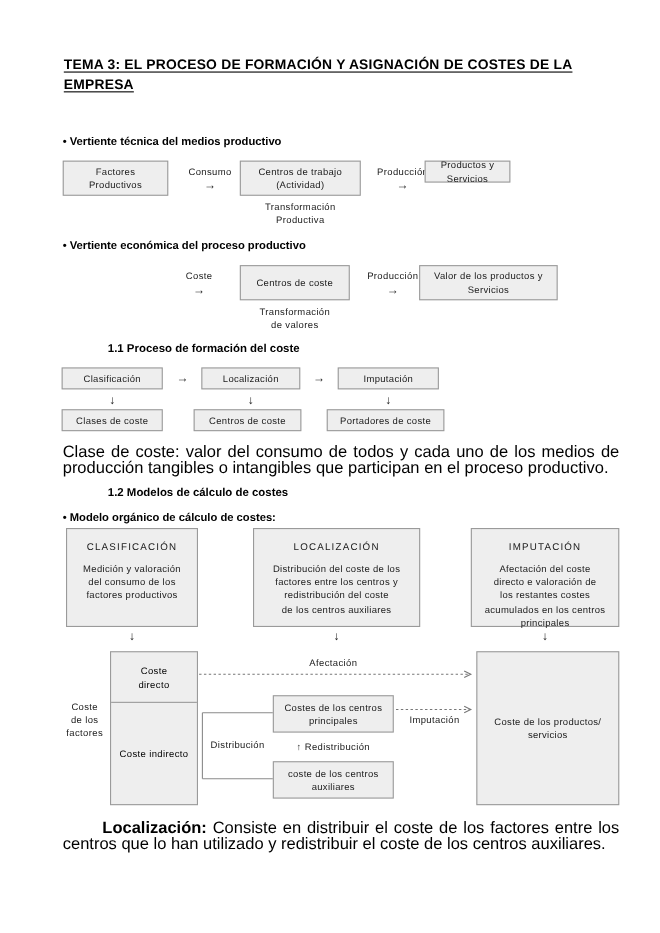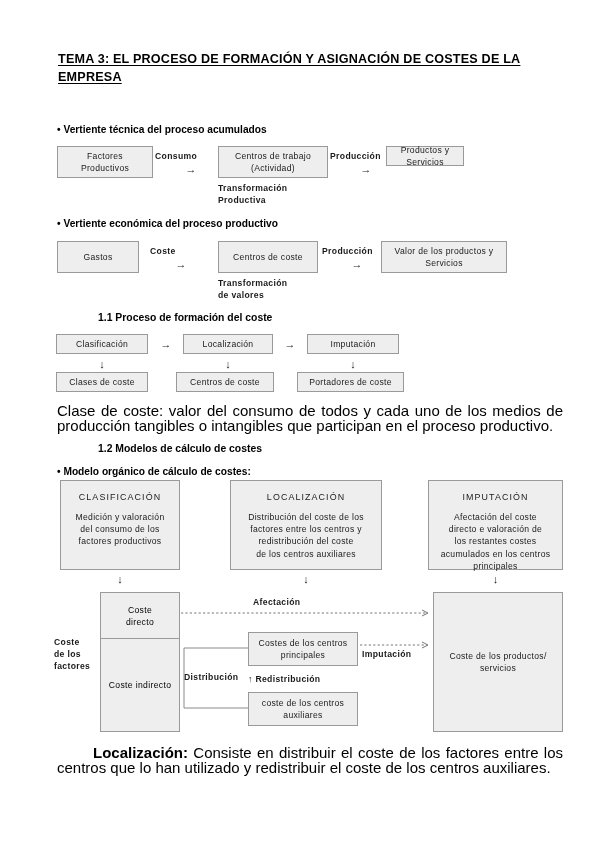--- a/index.html
+++ b/index.html
@@ -74,23 +74,23 @@
     font-size: 8.6px;
     line-height: 12px;
     letter-spacing: 0.35px;
     color: #1a1a1a;
   }
   .lbl {
     position: absolute;
     font-size: 8.6px;
     line-height: 12px;
     letter-spacing: 0.35px;
+    text-align: center;
     color: #1a1a1a;
     white-space: pre-line;
-    font-weight: bold;
   }
   .arrow-h {
     position: absolute;
     font-size: 11px;
     line-height: 11px;
     text-align: center;
     color: #1a1a1a;
   }
   .arrow-v {
     position: absolute;
@@ -138,21 +138,21 @@
   }
 </style>
 </head>
 <body>
 
 <div class="page">
 
   <div class="doc-title">TEMA  3: EL PROCESO DE FORMACIÓN Y ASIGNACIÓN DE COSTES DE LA EMPRESA</div>
 
 
-  <div class="bullet" style="left:57px; top:124px;">• Vertiente técnica del proceso acumulados</div>
+  <div class="bullet" style="left:57px; top:124px;">• Vertiente técnica del medios productivo</div>
 
   <div class="box" style="left:57px; top:146px; width:96px; height:32px;">
     <span class="cap-body">Factores
 Productivos</span>
   </div>
 
   <div class="lbl" style="left:155px; top:150px; width:72px;">Consumo</div>
   <div class="arrow-h" style="left:155px; top:164px; width:72px;">→</div>
 
   <div class="box" style="left:218px; top:146px; width:110px; height:32px;">
@@ -165,23 +165,20 @@
   <div class="lbl" style="left:330px; top:150px; width:72px;">Producción</div>
   <div class="arrow-h" style="left:330px; top:164px; width:72px;">→</div>
 
   <div class="box" style="left:386px; top:146px; width:78px; height:20px;">
     <span class="cap-body">Productos y
 Servicios</span>
   </div>
 
   <div class="bullet" style="left:57px; top:218px;">• Vertiente económica del proceso productivo</div>
 
-  <div class="box" style="left:57px; top:241px; width:82px; height:32px;">
-    <span class="cap-body">Gastos</span>
-  </div>
 
   <div class="lbl" style="left:150px; top:245px; width:62px;">Coste</div>
   <div class="arrow-h" style="left:150px; top:259px; width:62px;">→</div>
 
   <div class="box" style="left:218px; top:241px; width:100px; height:32px;">
     <span class="cap-body">Centros de coste</span>
   </div>
   <div class="lbl" style="left:218px; top:277px; width:100px;">Transformación
 de valores</div>
 

